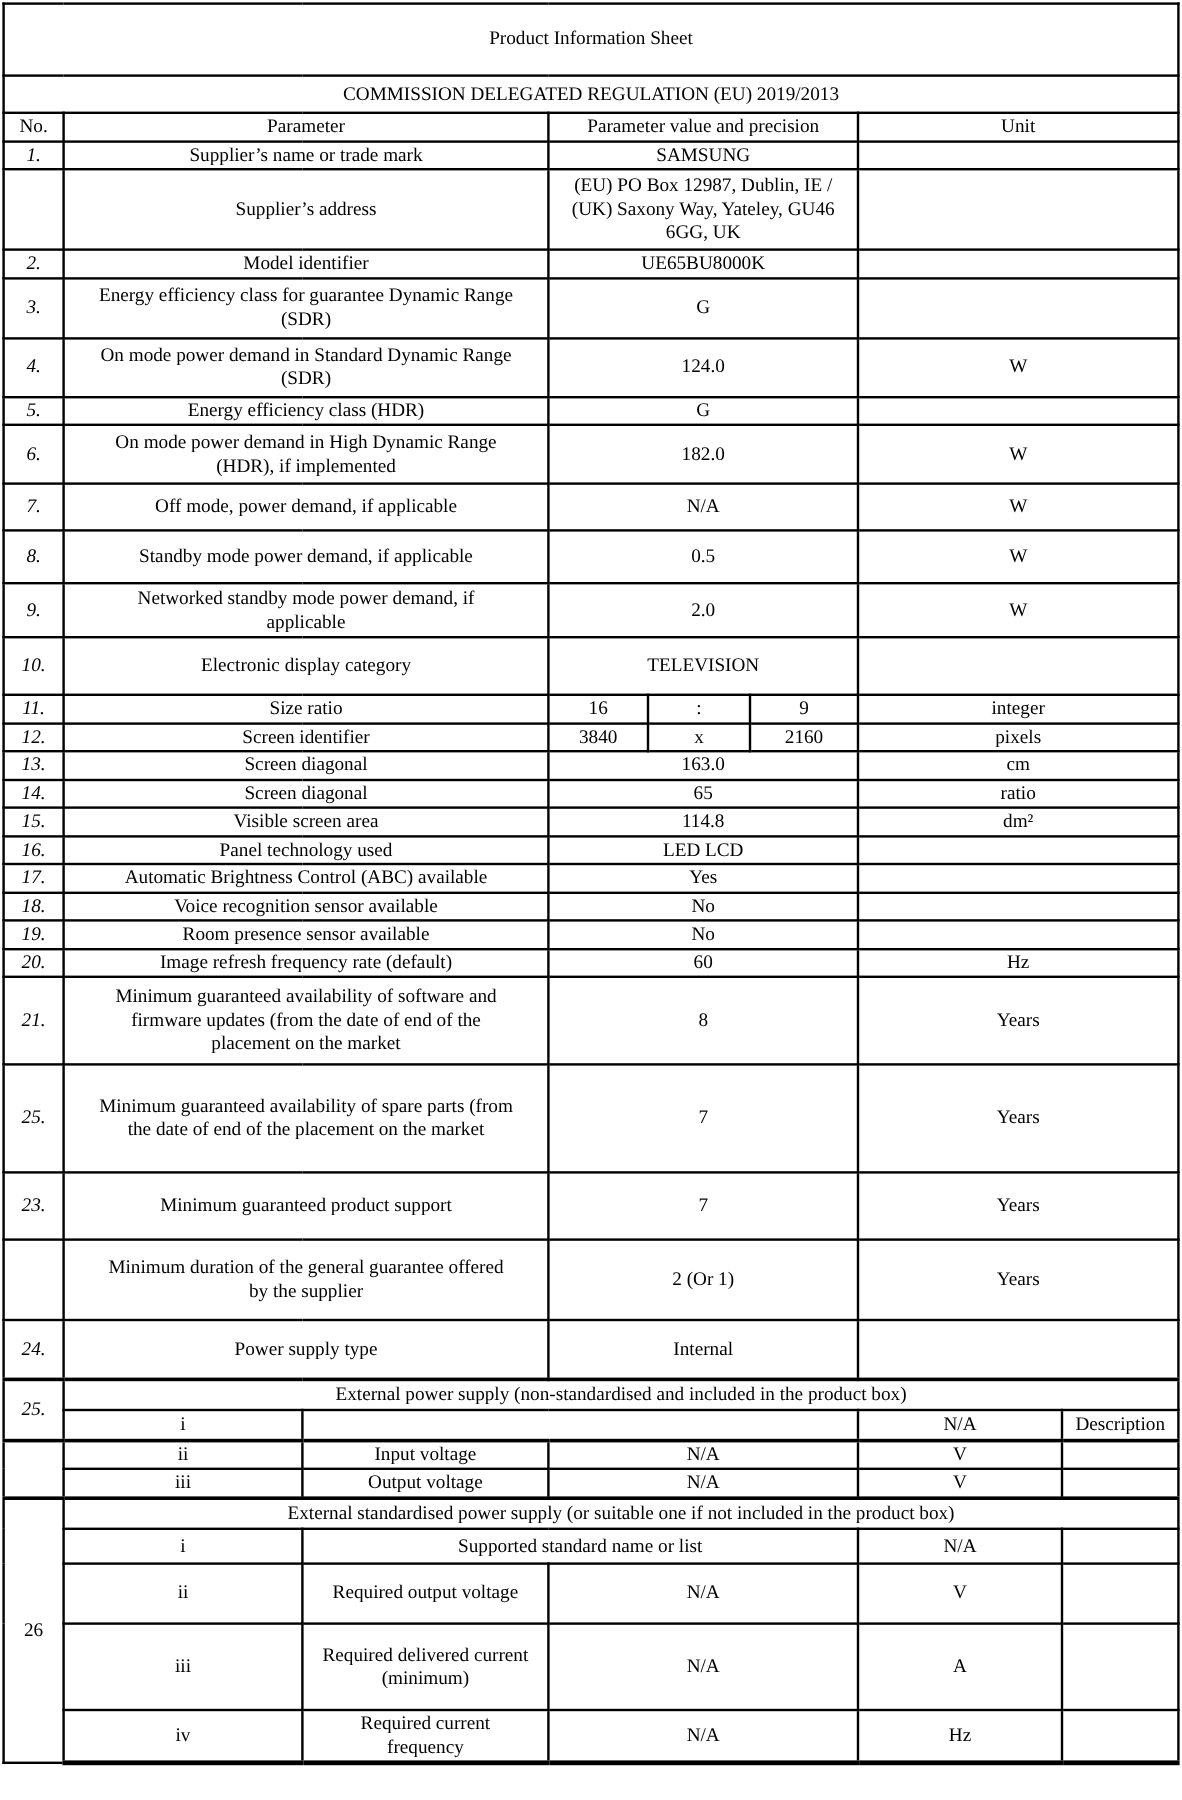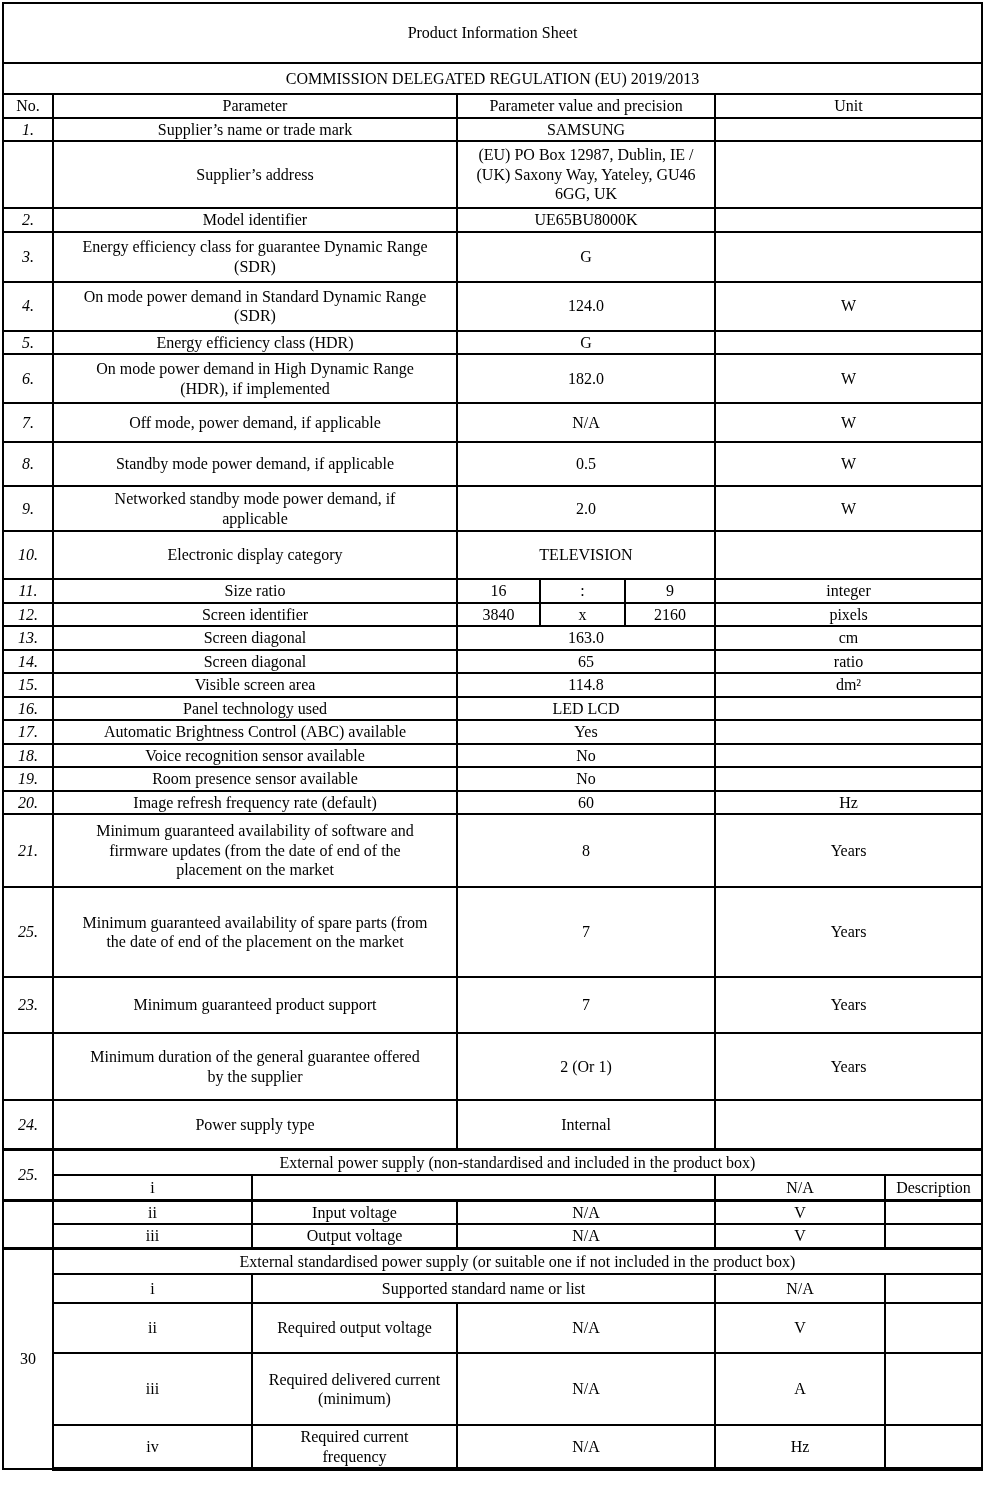--- a/index.html
+++ b/index.html
@@ -305,21 +305,21 @@
   </tr>
   <tr style="height:21px">
     <td>iii</td>
     <td>Output voltage</td>
     <td colspan="3">N/A</td>
     <td>V</td>
     <td></td>
   </tr>
 
   <tr class="thick-top" style="height:26px">
-    <td rowspan="5" class="no-upright">30</td>
+    <td rowspan="5" class="no-upright">26</td>
     <td colspan="7">External standardised power supply (or suitable one if not included in the product box)</td>
   </tr>
   <tr style="height:29px">
     <td>i</td>
     <td colspan="4">Supported standard name or list</td>
     <td>N/A</td>
     <td></td>
   </tr>
   <tr style="height:50px">
     <td>ii</td>

